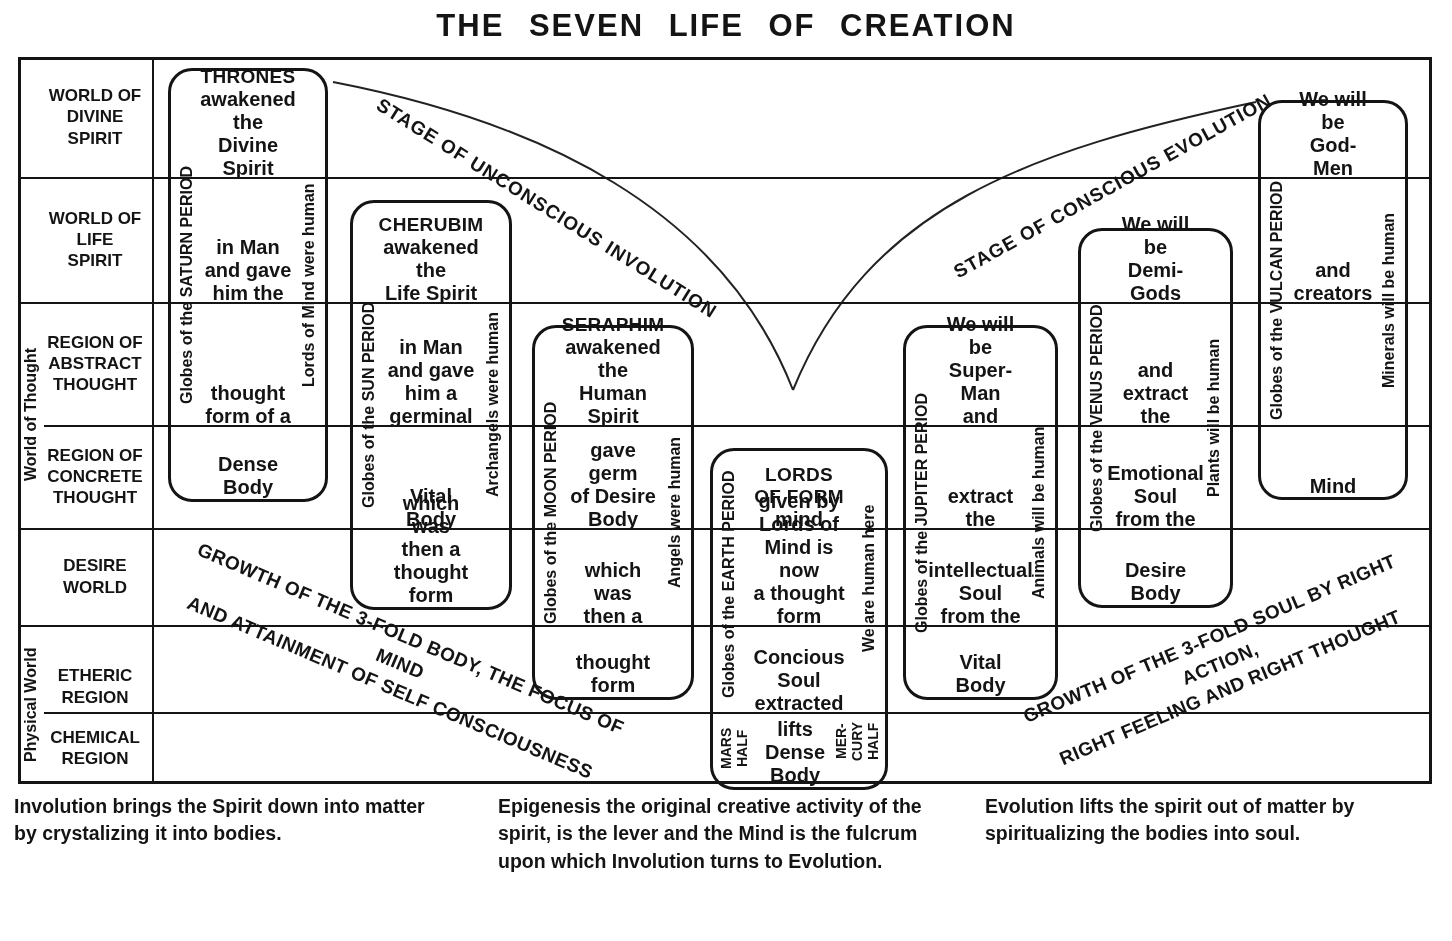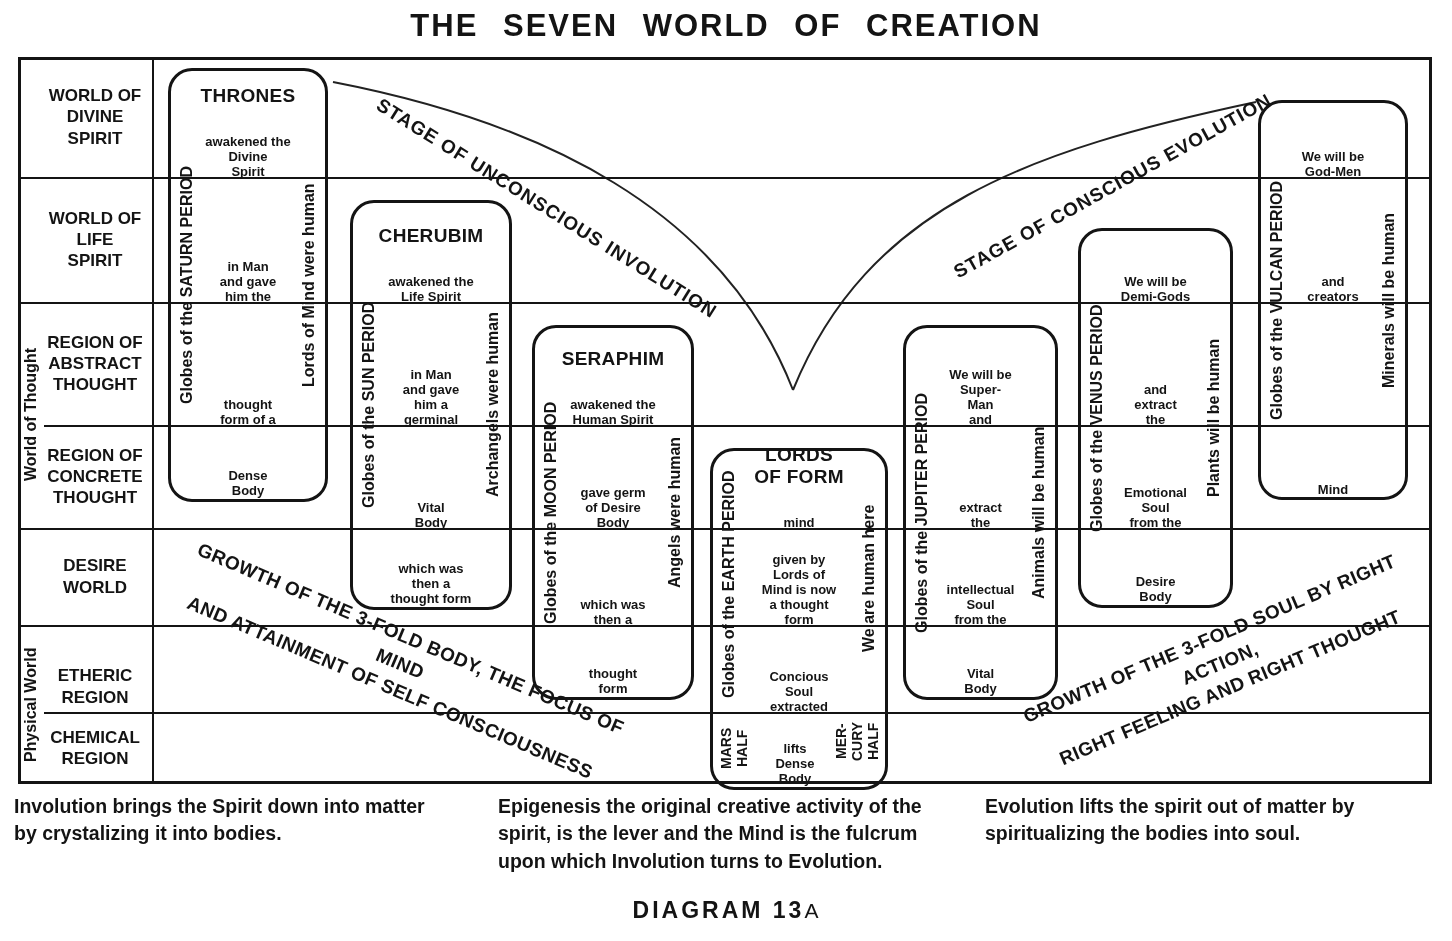--- a/index.html
+++ b/index.html
@@ -25,35 +25,35 @@
   .cap { position:absolute; border:3.5px solid var(--ink); border-radius:24px; background:transparent; }
   .vl,.vr { position:absolute; width:26px; writing-mode:vertical-rl; transform:rotate(180deg);
     display:flex; align-items:center; justify-content:center; font-size:16px; text-align:center; line-height:1; }
   .vl { left:3px; } .vr { right:3px; }
   .vcorner { position:absolute; writing-mode:vertical-rl; transform:rotate(180deg);
     display:flex; align-items:center; justify-content:center; font-size:14px; line-height:1.15;
     white-space:pre-line; text-align:center; }
   .seg { position:absolute; left:30px; right:30px; display:flex; flex-direction:column;
     align-items:center; justify-content:flex-end; text-align:center; line-height:1.15; }
   .seg .t { font-size:19px; white-space:pre-line; letter-spacing:0.3px; }
-  .seg .x { font-size:13px; white-space:pre-line;margin-top:28px; }
+  .seg .x { font-size:20px; white-space:pre-line; }
   .diag { position:absolute; transform-origin:left top; font-size:19px; letter-spacing:1px; white-space:nowrap; }
   .diag2 { position:absolute; transform-origin:center center; font-size:19px; text-align:center;
     white-space:pre-line; line-height:1.4; letter-spacing:0.4px; }
   .caption { position:absolute; font-size:19.5px; line-height:1.4; white-space:pre-line; }
   .footer { position:absolute; top:897px; left:0; width:100%; text-align:center; }
   .footer .d13 { font-size:23px; letter-spacing:3px; font-weight:700; }
   .footer .a { font-size:21px; font-weight:400; letter-spacing:1px; }
 </style>
 </head>
 <body>
 
 <div class="page">
 
-  <div class="title">THE SEVEN WORLD OF CREATION</div>
+  <div class="title">THE SEVEN LIFE OF CREATION</div>
 
   <svg class="curves" width="1452" height="941" viewBox="0 0 1452 941">
     <path d="M 333 82 C 540 122, 722 208, 793 390"></path>
     <path d="M 793 390 C 868 206, 1030 150, 1256 102"></path>
   </svg>
 
   <div class="grid-outline"></div>
   <div class="vline" style="left:152px; top:57px; height:727px;"></div>
   <div class="hline" style="left:18px; top:177px; width:1414px;"></div>
   <div class="hline" style="left:18px; top:302px; width:1414px;"></div>
@@ -259,17 +259,14 @@
   </div>
 
   <div class="caption" style="left:14px; top:793px; width:460px;">Involution brings the Spirit down into matter
 by crystalizing it into bodies.</div>
   <div class="caption" style="left:498px; top:793px; width:475px;">Epigenesis the original creative activity of the
 spirit, is the lever and the Mind is the fulcrum
 upon which Involution turns to Evolution.</div>
   <div class="caption" style="left:985px; top:793px; width:460px;">Evolution lifts the spirit out of matter by
 spiritualizing the bodies into soul.</div>
 
-  <div class="footer">
-    <span class="d13">DIAGRAM 13</span><span class="a">A</span>
-  </div>
 
 </div>
 
 </body></html>

